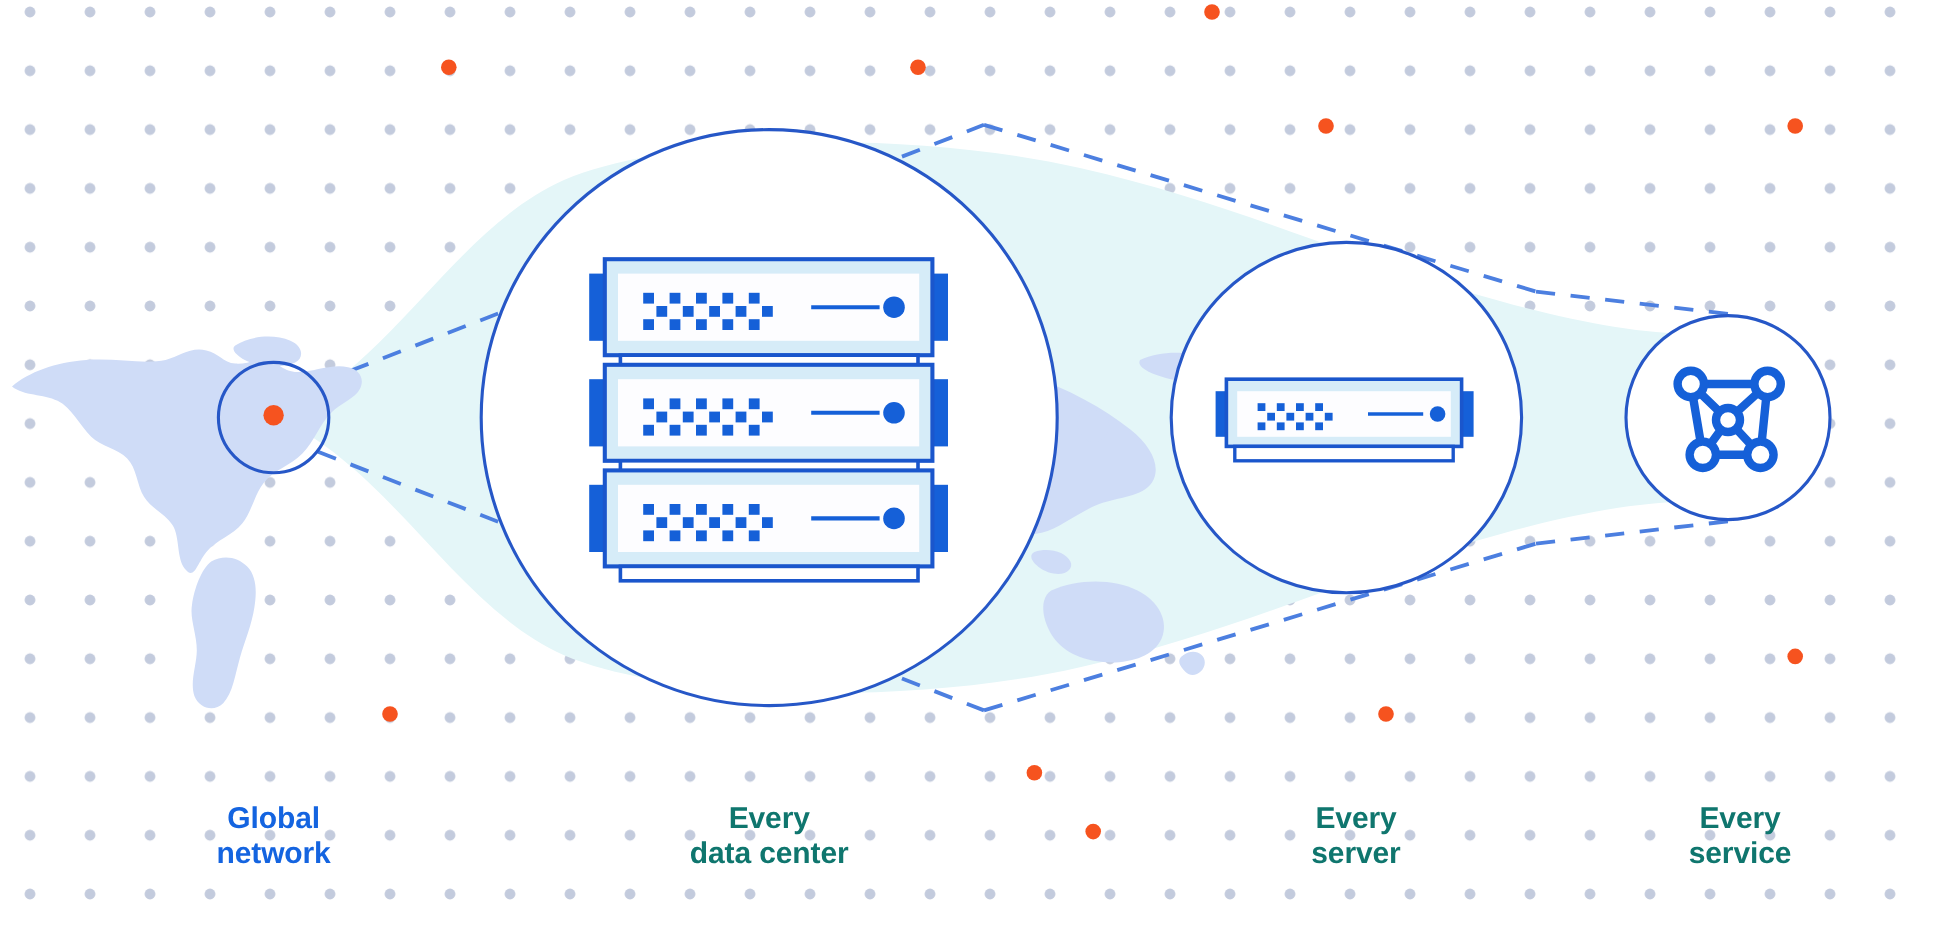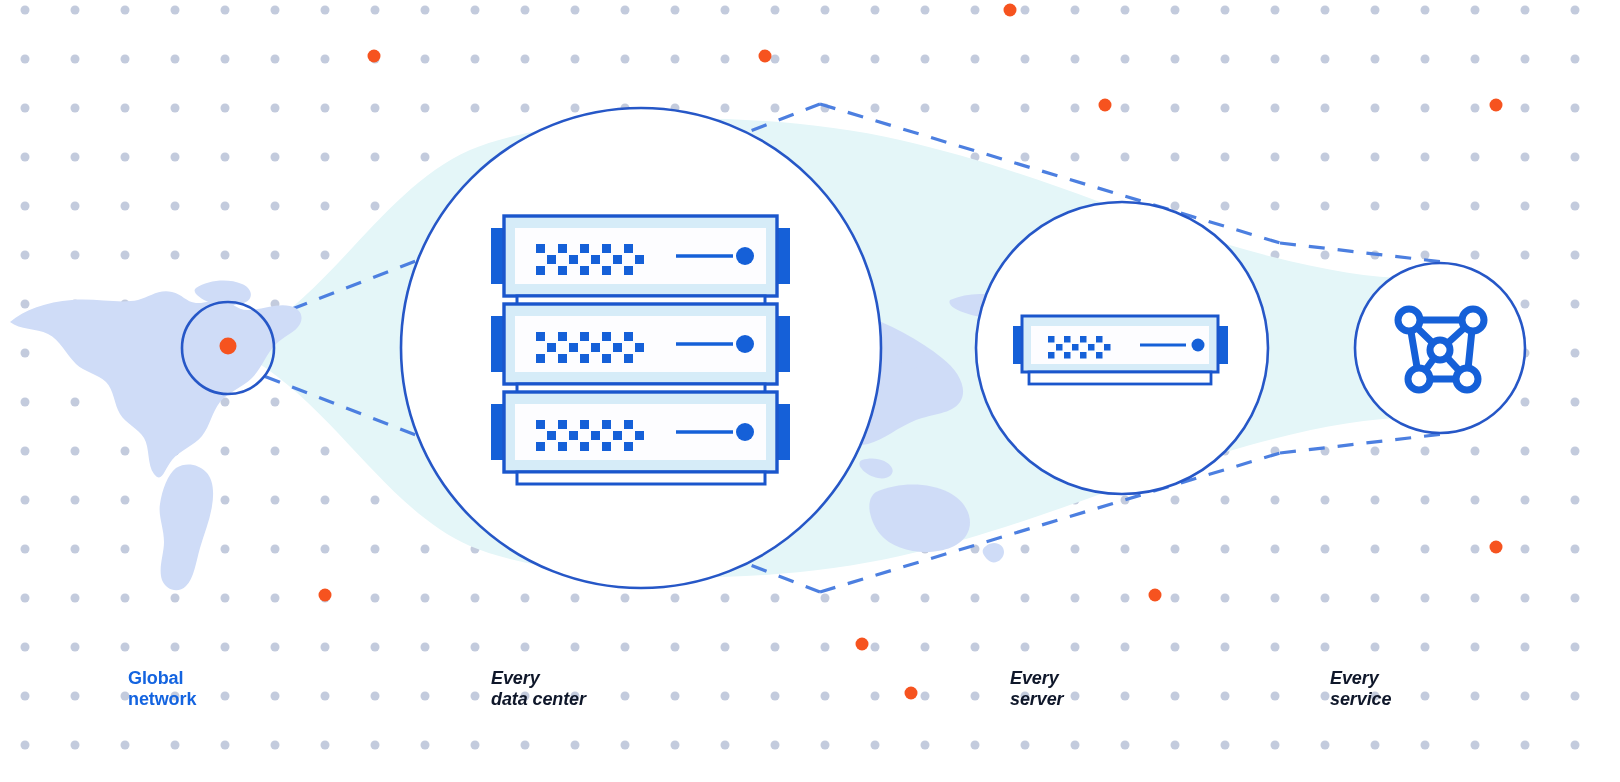--- a/index.html
+++ b/index.html
@@ -20,30 +20,30 @@
   }
   #scene {
     position: absolute;
     inset: 0;
     width: 1620px;
     height: 782px;
     display: block;
   }
   .caption {
     position: absolute;
-    text-align: left;
+    text-align: center;
     font-family: "Liberation Sans", sans-serif;
-    font-size: 18px;
+    font-size: 25px;
     line-height: 1.16;
     font-weight: 700;
     letter-spacing: -0.1px;
     white-space: pre-line;
     pointer-events: none;
   }
-  .caption.dark { color: #0f172a; font-style: italic; }
+  .caption.dark { color: #0f766e; }
   .caption.accent { color: #1464E0; }
 </style>
 </head>
 <body>
 
 <div id="stage">
 
   <svg id="scene" viewBox="0 0 1620 782" aria-label="Global network scale diagram">
     <defs>
       <pattern id="dotgrid" x="25" y="10" width="50" height="49" patternUnits="userSpaceOnUse">

